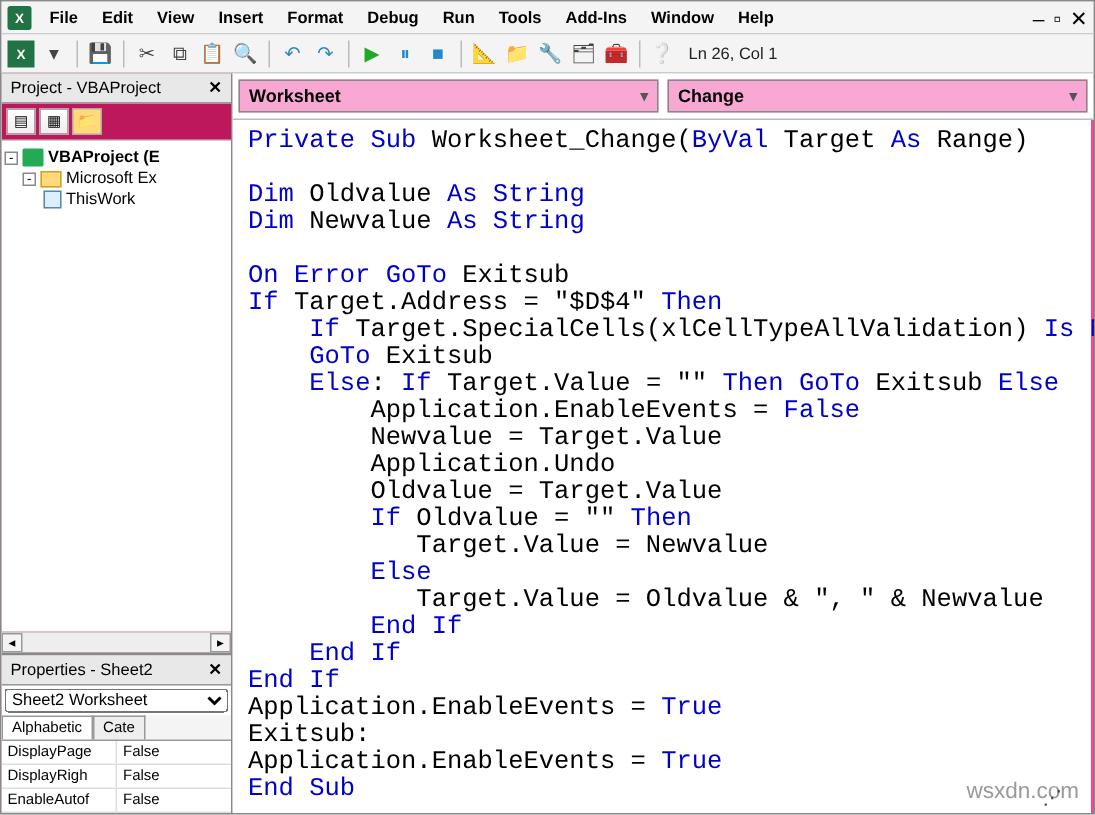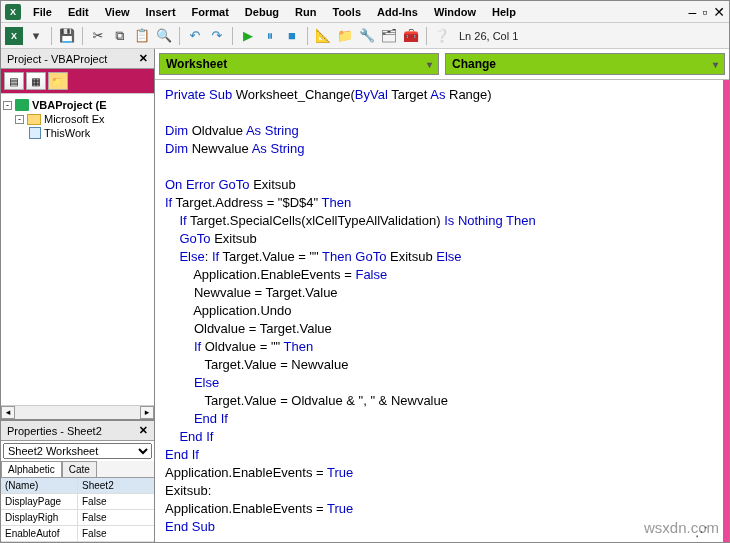--- a/index.html
+++ b/index.html
@@ -34,24 +34,24 @@
 .props select { width: 100%; font-size: 11px; }
 .ptabs { display: flex; background: #f4f4f4; }
 .ptabs .ptab { border: 1px solid #999; border-bottom: none; background: #fff; padding: 2px 6px; cursor: pointer; font-size: 10px; }
 .ptabs .ptab.inactive { background: #eee; }
 .pgrid { border-top: 1px solid #999; }
 .prow { display: flex; border-bottom: 1px solid #ddd; }
 .prow .pk, .prow .pv { padding: 2px 4px; flex: 1; overflow: hidden; white-space: nowrap; font-size: 10px; }
 .prow .pk { border-right: 1px solid #ddd; } .prow.sel { background: #d8e6f4; }
 .editor { flex: 1; display: flex; flex-direction: column; background: #fff; overflow: hidden; }
 .dd-row { display: flex; gap: 6px; padding: 4px; border-bottom: 1px solid #bbb; }
-.dd { flex: 1; border: 1px solid #888; background: #84cc16; display: flex; align-items: center; padding: 2px 6px; height: 22px; cursor: pointer; font-weight: bold; font-size: 12px; }
+.dd { flex: 1; border: 1px solid #888; background: #f9a8d4; display: flex; align-items: center; padding: 2px 6px; height: 22px; cursor: pointer; font-weight: bold; font-size: 12px; }
 .dd .chev { margin-left: auto; font-size: 10px; color: #555; }
 .code-wrap { flex: 1; overflow: auto; position: relative; }
-.code { font-family: Liberation Sans, sans-serif; font-size: 13px; line-height: 18px; padding: 6px 10px; white-space: pre; color: #000; border-right: 6px solid #ec4899; }
+.code { font-family: Liberation Mono, monospace; font-size: 17px; line-height: 18px; padding: 6px 10px; white-space: pre; color: #000; border-right: 2px solid #ec4899; }
 .kw { color: #0000c8; }
 .watermark { position: absolute; bottom: 6px; right: 10px; color: #999; font-size: 15px; font-family: sans-serif; }
 </style>
 </head>
 <body>
 
 <div class="menubar">
   <span class="excel-icon">X</span>
   <span id="menu-items"><span class="mi">File</span><span class="mi">Edit</span><span class="mi">View</span><span class="mi">Insert</span><span class="mi">Format</span><span class="mi">Debug</span><span class="mi">Run</span><span class="mi">Tools</span><span class="mi">Add-Ins</span><span class="mi">Window</span><span class="mi">Help</span></span>
   <div class="sys">
@@ -126,24 +126,20 @@
       <div class="panel-title">
         <span>Properties - Sheet2</span>
         <span class="x">✕</span>
       </div>
       <div style="padding:2px"><select><option>Sheet2 Worksheet</option></select></div>
       <div class="ptabs">
         <span class="ptab">Alphabetic</span>
         <span class="ptab inactive">Cate</span>
       </div>
       <div class="pgrid" id="pgrid">
-          <div class="prow sel">
-            <div class="pk">(Name)</div>
-            <div class="pv">Sheet2</div>
-          </div>
           <div class="prow">
             <div class="pk">DisplayPage</div>
             <div class="pv">False</div>
           </div>
           <div class="prow">
             <div class="pk">DisplayRigh</div>
             <div class="pv">False</div>
           </div>
           <div class="prow">
             <div class="pk">EnableAutof</div>

